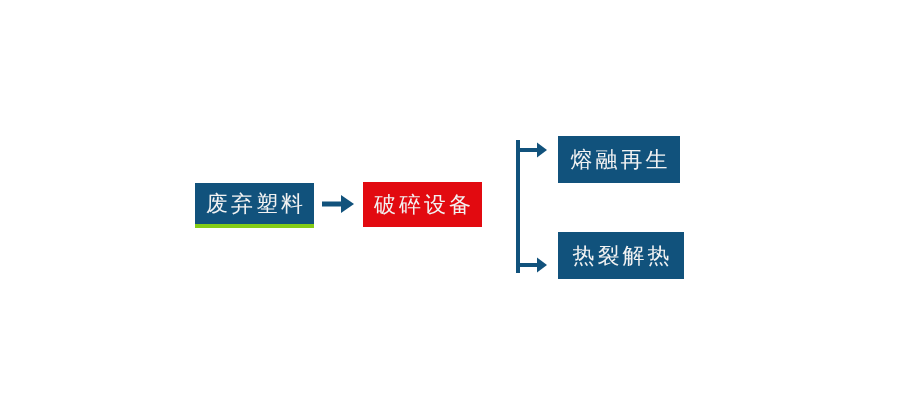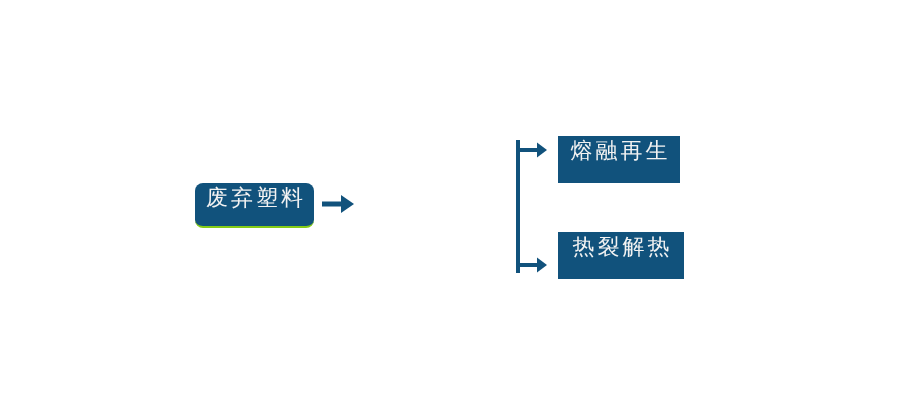--- a/index.html
+++ b/index.html
@@ -11,38 +11,37 @@
     position: relative;
     width: 900px;
     height: 411px;
     background: #ffffff;
     overflow: hidden;
     font-family: "DejaVu Sans", "Liberation Sans", sans-serif;
   }
   .node {
     position: absolute;
     display: flex;
-    align-items: flex-start;
+    align-items: center;
     justify-content: center;
     color: #f2f2f2;
     font-size: 22px;
     font-weight: 300;
     letter-spacing: 3px;
     text-indent: 3px; 
     white-space: nowrap;
     box-sizing: border-box;
   }
   .node-blue { background: #11527c; }
   .node-red  { background: #e20a10; }
 
   .node-waste {
     left: 195px; top: 183px;
     width: 119px; height: 45px;
-    border-bottom: 2px solid #84cc16;
-    border-radius: 8px;
+    border-bottom: 4px solid #84cc16;
   }
   .node-crusher {
     left: 363px; top: 182px;
     width: 119px; height: 45px;
   }
   .node-melt {
     left: 558px; top: 136px;
     width: 122px; height: 47px;
   }
   .node-pyrolysis {
@@ -68,20 +67,23 @@
 
   <div class="node node-blue node-waste">
     <span>废弃塑料</span>
   </div>
 
   <svg class="arrow-main" viewBox="0 0 34 22" aria-hidden="true">
     <rect x="0" y="8.5" width="21" height="5" fill="#11527C"></rect>
     <polygon points="19,2 32,11 19,20" fill="#11527C"></polygon>
   </svg>
 
+  <div class="node node-red node-crusher">
+    <span>破碎设备</span>
+  </div>
 
   <svg class="branch-connector" viewBox="0 0 34 140" aria-hidden="true">
     <rect x="2" y="2" width="4" height="133" fill="#11527C"></rect>
 
     <rect x="6" y="10" width="19" height="4" fill="#11527C"></rect>
     <polygon points="23,4.5 33,12 23,19.5" fill="#11527C"></polygon>
 
     <rect x="6" y="125" width="19" height="4" fill="#11527C"></rect>
     <polygon points="23,119.5 33,127 23,134.5" fill="#11527C"></polygon>
   </svg>

